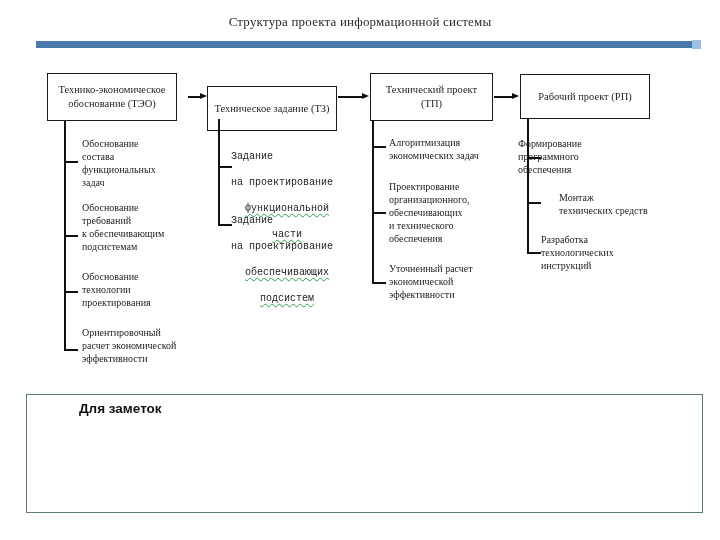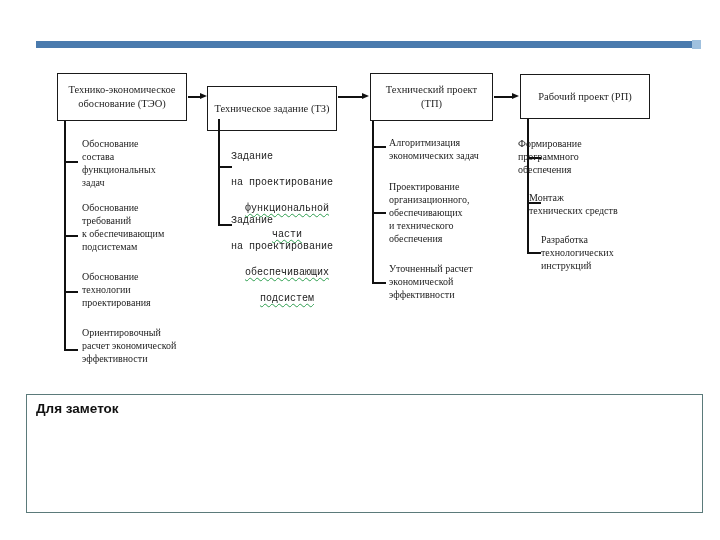--- a/index.html
+++ b/index.html
@@ -29,38 +29,39 @@
     position:absolute;font-size:10px;line-height:13px;white-space:pre-line;
     color:#1c1c1c;
   }
   .ln{display:block;font-family:Liberation Mono, monospace;}
   .sp{
     text-decoration:underline wavy #2e9e4f;
     text-decoration-thickness:1px;text-underline-offset:2px;text-align:center;
   }
   .notes{
     position:absolute;left:26px;top:394px;width:677px;height:119px;
-    border:1px solid #5b7a7a;box-sizing:border-box;background:#ffffff;
+    border:1px solid #5b7a7a;box-sizing:border-box;background:#ffffff;padding-left:43px;
   }
   .notes-label{
     font-family:"Liberation Sans","DejaVu Sans",sans-serif;
     font-weight:bold;font-size:13.5px;color:#111;padding:6px 9px;
   }
 </style>
 </head>
 <body>
 
 <div id="page">
 
+  <div class="title">Структура проекта информационной системы</div>
   <div class="accent-bar"></div>
   <div class="accent-cap"></div>
 
   <div>
 
-    <div class="box" style="left:57px;top:73px;width:130px;height:48px">
+    <div class="box" style="left:47px;top:73px;width:130px;height:48px">
       <span>Технико-экономическое обоснование (ТЭО)</span>
     </div>
     <div class="box" style="left:207px;top:86px;width:130px;height:45px">
       <span>Техническое задание (ТЗ)</span>
     </div>
     <div class="box" style="left:370px;top:73px;width:123px;height:48px">
       <span>Технический проект (ТП)</span>
     </div>
     <div class="box" style="left:520px;top:74px;width:130px;height:45px">
       <span>Рабочий проект (РП)</span>
@@ -130,21 +131,21 @@
 экономической
 эффективности</div>
 
     <div class="vline" style="left:527px;top:119px;height:134px"></div>
     <div class="tick" style="left:527px;top:157px"></div>
     <div class="tick" style="left:527px;top:202px"></div>
     <div class="tick" style="left:527px;top:252px"></div>
     <div class="sub" style="left:518px;top:137px;width:112px">Формирование
 программного
 обеспечения</div>
-    <div class="sub" style="left:529px;top:191px;width:112px">Монтаж
+    <div class="sub" style="left:559px;top:191px;width:112px">Монтаж
 технических средств</div>
     <div class="sub" style="left:541px;top:233px;width:112px">Разработка
 технологических
 инструкций</div>
 
   </div>
 
   <div class="notes">
     <div class="notes-label">Для заметок</div>
   </div>

